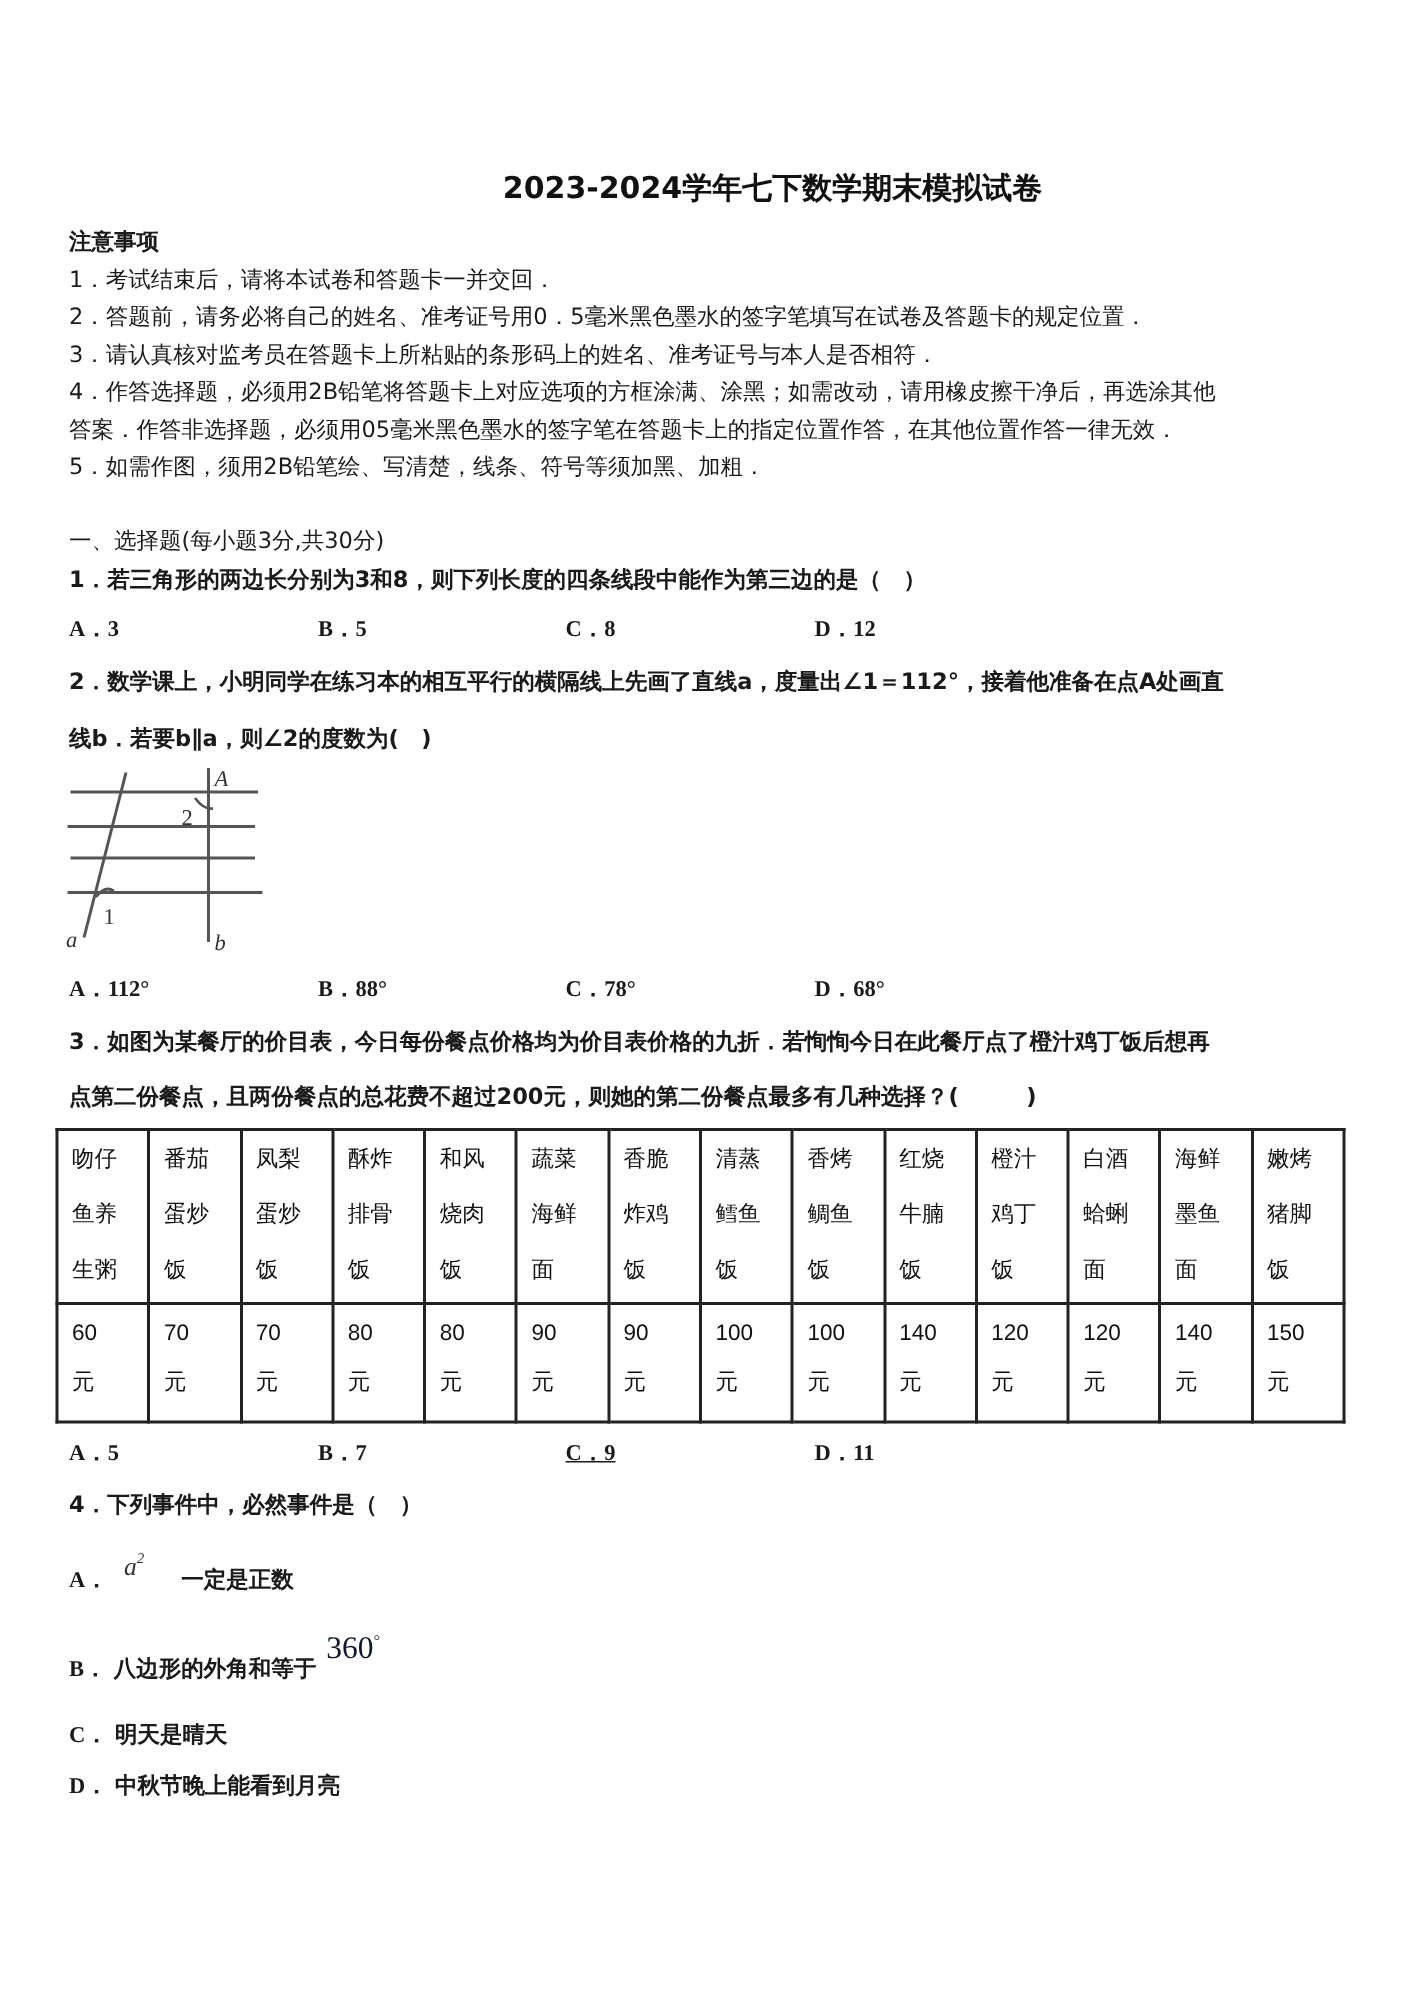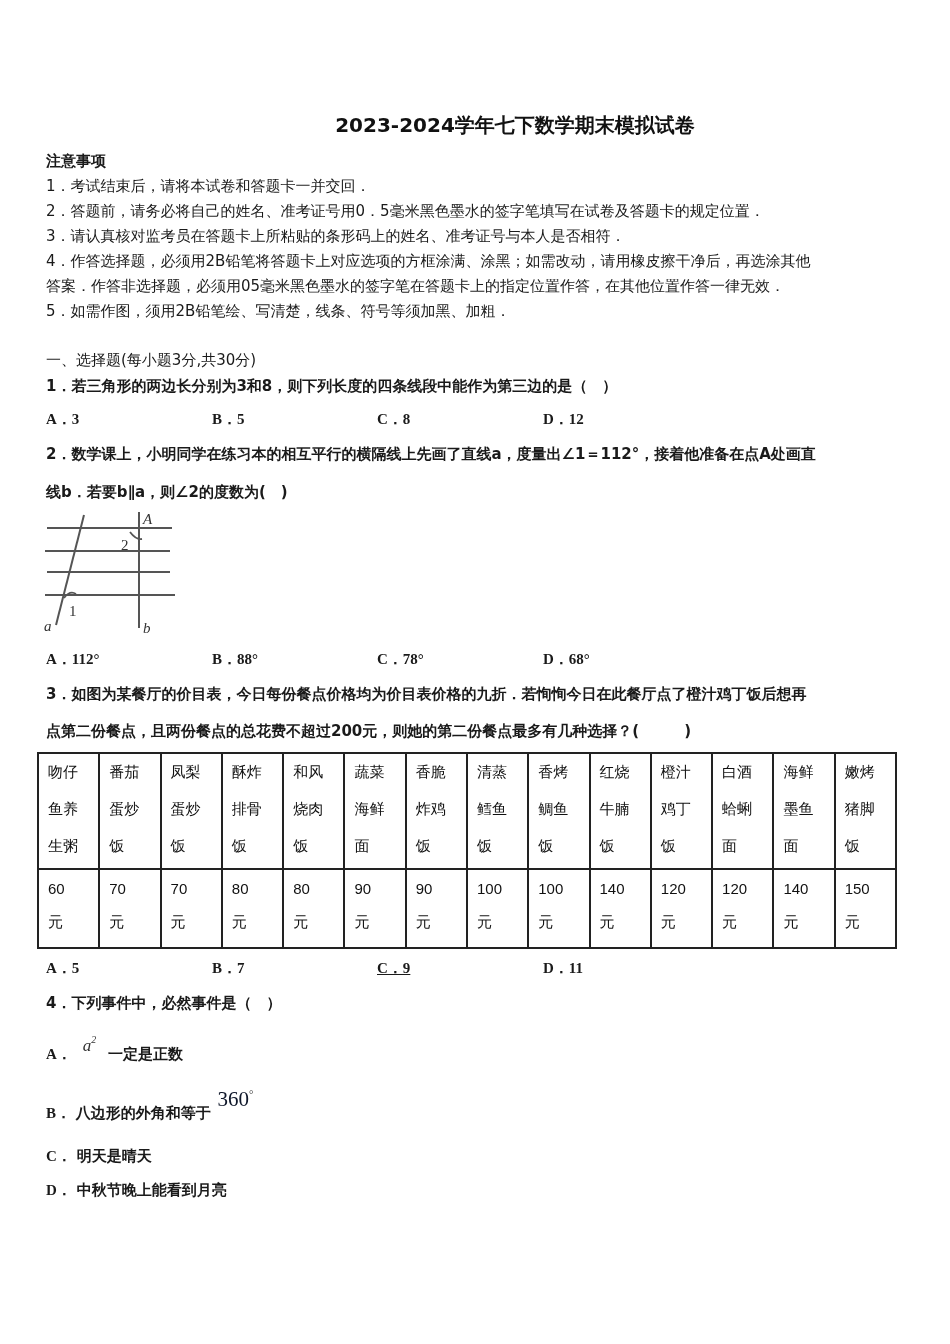--- a/index.html
+++ b/index.html
@@ -227,21 +227,21 @@
 <div class="abs opt serif" style="left:46px; top:959px;">A．5</div>
 <div class="abs opt serif" style="left:212px; top:959px;">B．7</div>
 <div class="abs opt serif" style="left:377px; top:959px;text-decoration:underline;">C．9</div>
 <div class="abs opt serif" style="left:543px; top:959px;">D．11</div>
 
 <div class="abs line bold" style="top:993px;">4．下列事件中，必然事件是（　）</div>
 
 <div class="abs line" style="top:1040px;">
   <span class="serif bold">A．</span>
   <span class="math" style="font-size:17px; position:relative; top:-8px; margin-left:6px;">a</span><sup class="math" style="font-size:10px; position:relative; top:-10px;">2</sup>
-  <span class="bold" style="margin-left:7px;">一定是正数</span>
+  <span class="bold" style="margin-left:20px;">一定是正数</span>
 </div>
 
 <div class="abs line" style="top:1098px;">
   <span class="serif bold">B．</span>
   <span class="bold">八边形的外角和等于</span>
   <span class="serif" style="font-size:21px; color:#0f172a; position:relative; top:-12px; margin-left:2px;margin-top:28px;">360</span><sup class="serif" style="font-size:11px; color:#333; position:relative; top:-14px;">°</sup>
 </div>
 
 <div class="abs line" style="top:1146px;">
   <span class="serif bold">C．</span>

